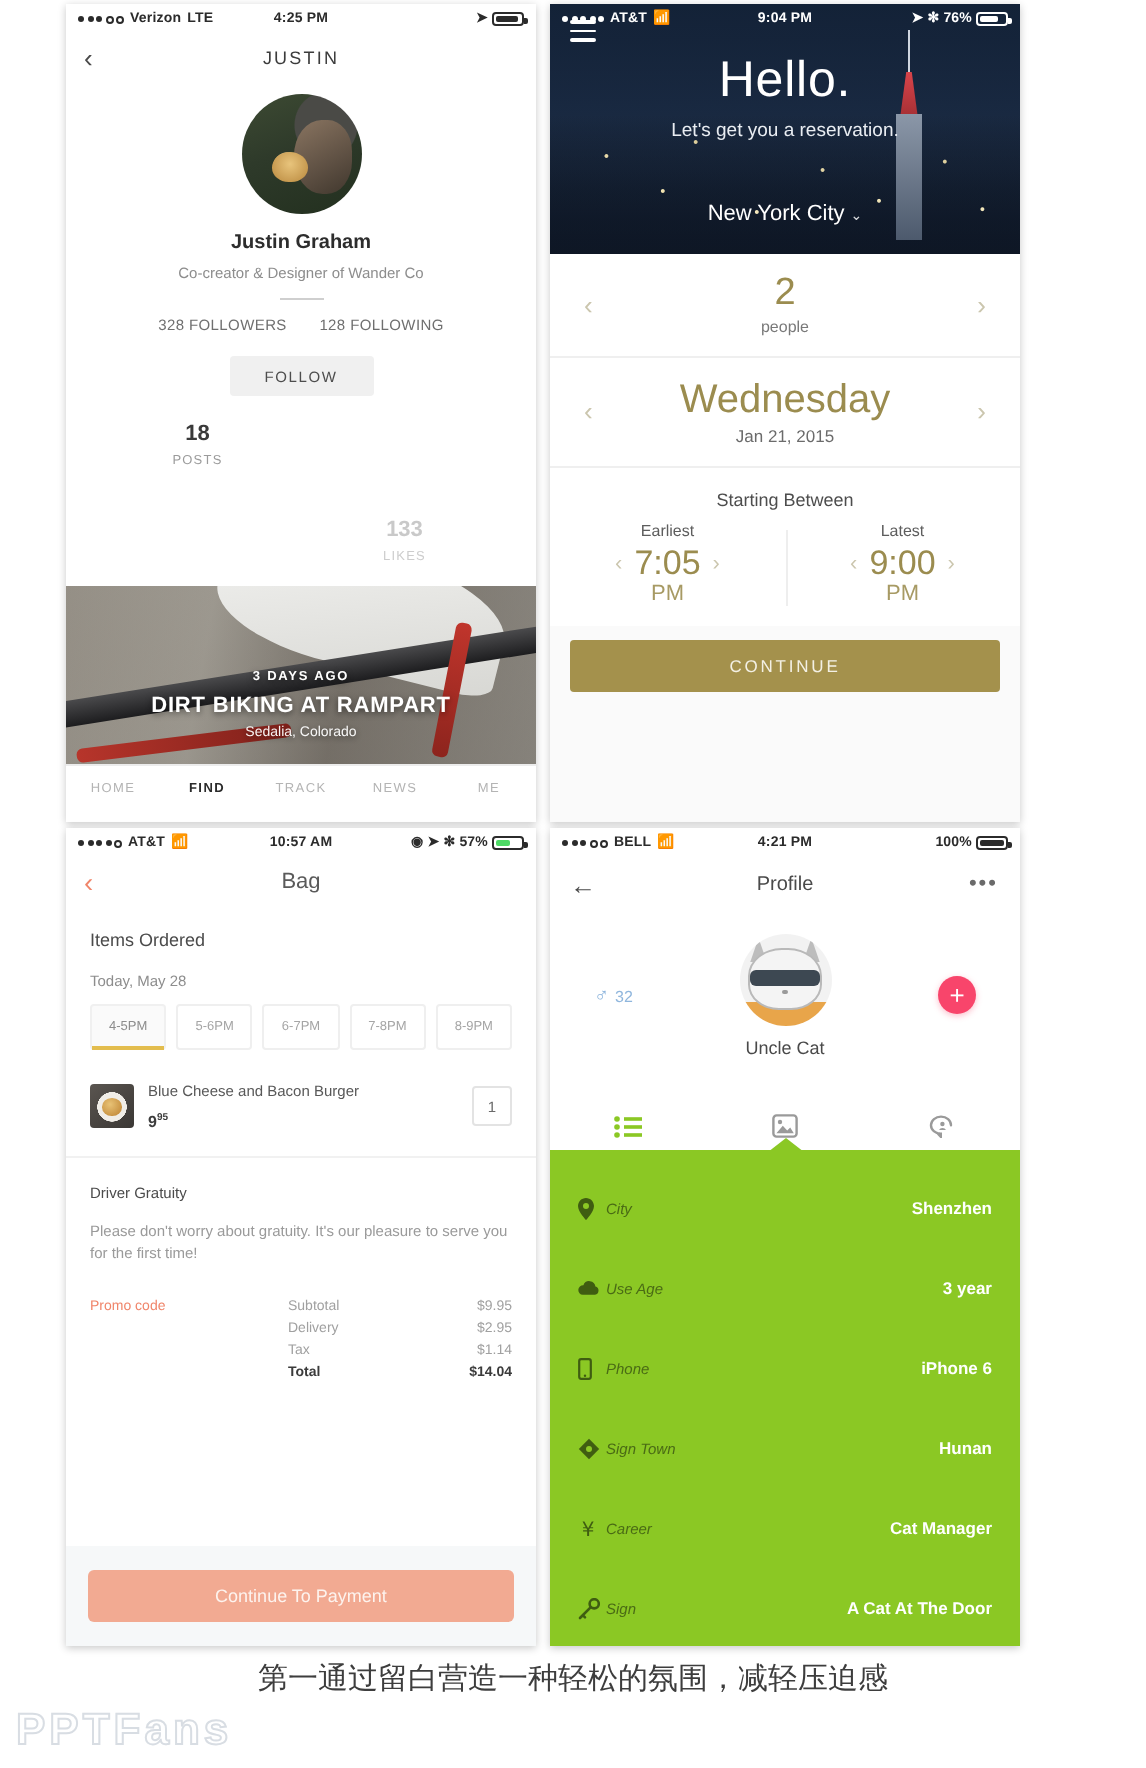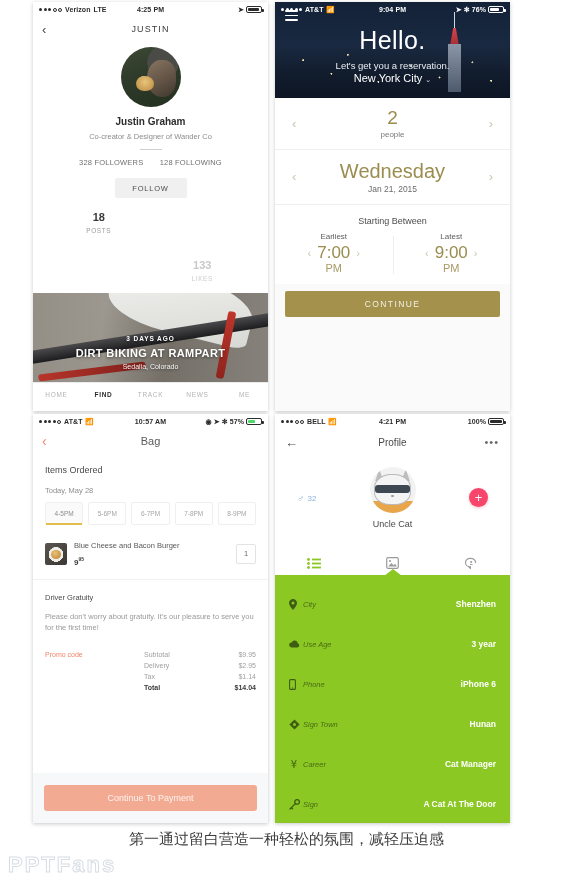--- a/index.html
+++ b/index.html
@@ -153,21 +153,21 @@
 
   .tabbar1 {
     display:flex; height:22px; align-items:center; background:#fff;
     border-top:1px solid #ececec;
   }
   .tabbar1 div { flex:1; text-align:center; font-size:6.5px; letter-spacing:.7px; color:#b4b4b4; }
   .tabbar1 div.active { color:#2b2b2b; font-weight:bold; }
 
   
   .p2-hero {
-    height: 96px; position:relative; overflow:hidden;
+    height: 125px; position:relative; overflow:hidden;
     background:
       linear-gradient(180deg, rgba(18,32,52,.88) 0%, rgba(20,34,54,.70) 45%, rgba(14,24,40,.86) 100%),
       linear-gradient(180deg,#1d3150 0%, #24395b 40%, #2a3c58 65%, #101b2c 100%);
   }
   .p2-hero .skyline {
     position:absolute; left:0; right:0; bottom:0; height:56%;
     background:
       radial-gradient(1.2px 1.2px at 12% 30%, #e8d9a8 60%, transparent),
       radial-gradient(1.2px 1.2px at 24% 55%, #f0e2b0 60%, transparent),
       radial-gradient(1.2px 1.2px at 31% 20%, #dccd9b 60%, transparent),
@@ -516,21 +516,21 @@
       <span class="p2-arrow r">›</span>
     </div>
 
     <div class="p2-between">Starting Between</div>
 
     <div class="p2-times">
       <div class="p2-time">
         <div class="cap">Earliest</div>
         <div class="row2">
           <span class="ar">‹</span>
-          <span class="val">7:00</span>
+          <span class="val">7:05</span>
           <span class="ar">›</span>
         </div>
         <div class="ampm">PM</div>
       </div>
       <div class="p2-time">
         <div class="cap">Latest</div>
         <div class="row2">
           <span class="ar">‹</span>
           <span class="val">9:00</span>
           <span class="ar">›</span>

